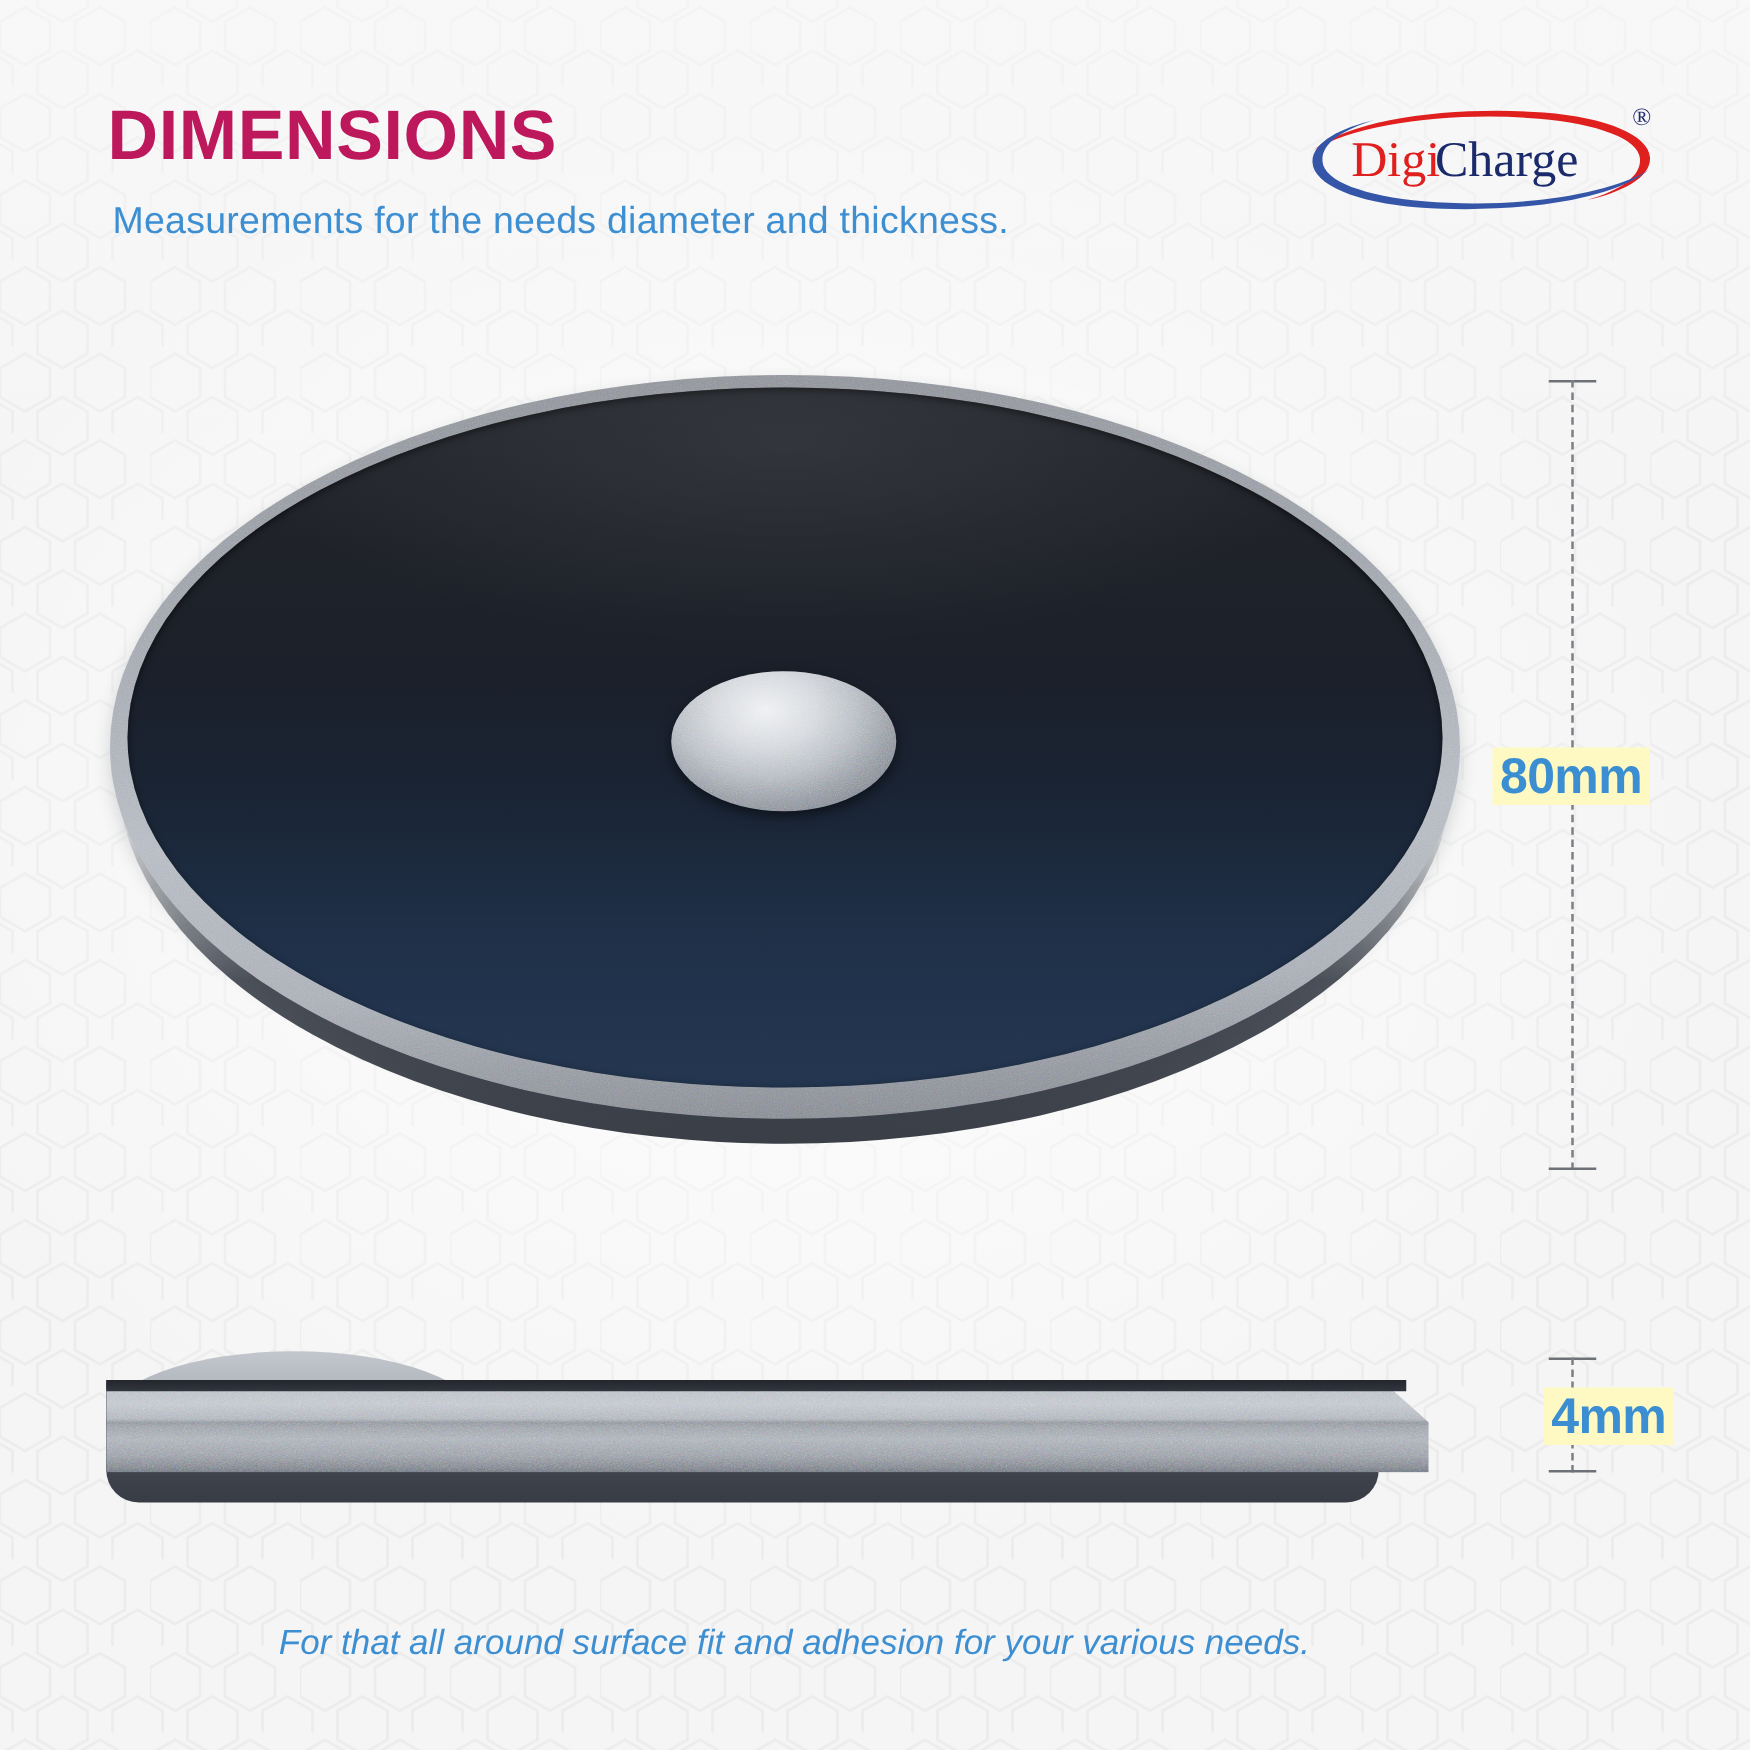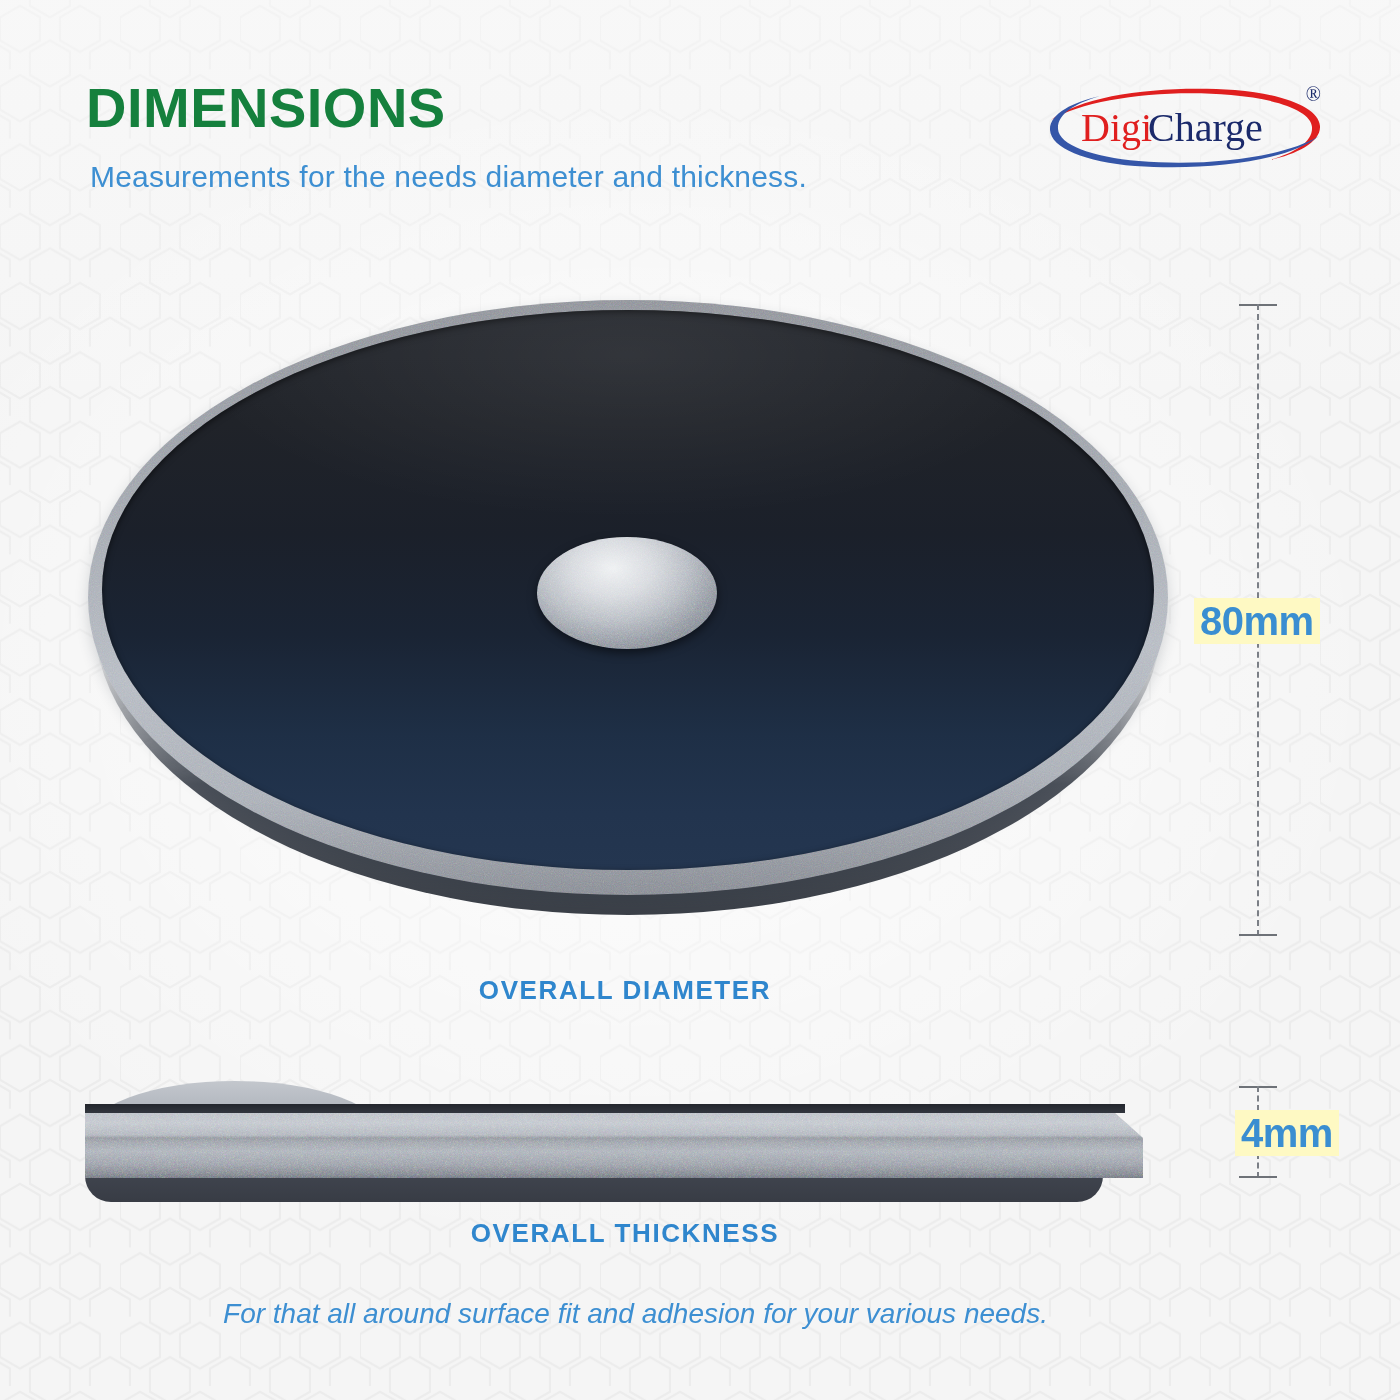--- a/index.html
+++ b/index.html
@@ -33,21 +33,21 @@
       radial-gradient(ellipse 70% 55% at 45% 48%, rgba(255,255,255,0.85) 0%, rgba(255,255,255,0.25) 55%, rgba(255,255,255,0) 78%),
       linear-gradient(180deg, rgba(250,250,250,0.55) 0%, rgba(244,244,244,0) 30%);
     z-index:1; pointer-events:none;
   }
 
   
   .title {
     position:absolute; left:86px; top:80px;
     font-size:56px; font-weight:bold;
     letter-spacing:0.5px;
-    color:#15803d;
+    color:#be185d;
     line-height:1;
     z-index:5;
   }
   .subtitle {
     position:absolute; left:90px; top:160px;
     font-size:30px; font-weight:normal;
     color:#3d8fd2;
     letter-spacing:0.2px;
     z-index:5;
   }
@@ -308,21 +308,20 @@
     </svg>
   </div>
 
   <div class="dim-line" style="left:1238px; top:304px; width:40px; height:632px;">
     <div class="dim-cap top"></div>
     <div class="dim-stem"></div>
     <div class="dim-cap bottom"></div>
   </div>
   <div class="dim-value" style="left:1194px; top:598px;">80mm</div>
 
-  <div class="caption cap-diameter">OVERALL DIAMETER</div>
 
   <div class="side-wrap">
     <div class="side-arc"></div>
     <div class="side-bottom"></div>
     <div class="side-band"></div>
     <svg class="side-band-grain" viewBox="0 0 1058 74" preserveAspectRatio="none" xmlns="http://www.w3.org/2000/svg">
       <defs>
         <filter id="grainC">
             <feTurbulence type="fractalNoise" baseFrequency="0.75 1.6" numOctaves="4"></feTurbulence>
           </filter>
@@ -332,17 +331,16 @@
     <div class="side-lip"></div>
   </div>
 
   <div class="dim-line" style="left:1238px; top:1086px; width:40px; height:92px;">
     <div class="dim-cap top"></div>
     <div class="dim-stem"></div>
     <div class="dim-cap bottom"></div>
   </div>
   <div class="dim-value" style="left:1235px; top:1110px;">4mm</div>
 
-  <div class="caption cap-thickness">OVERALL THICKNESS</div>
 
   <div class="footnote">For that all around surface fit and adhesion for your various needs.</div>
 
 </div>
 
 </body></html>

